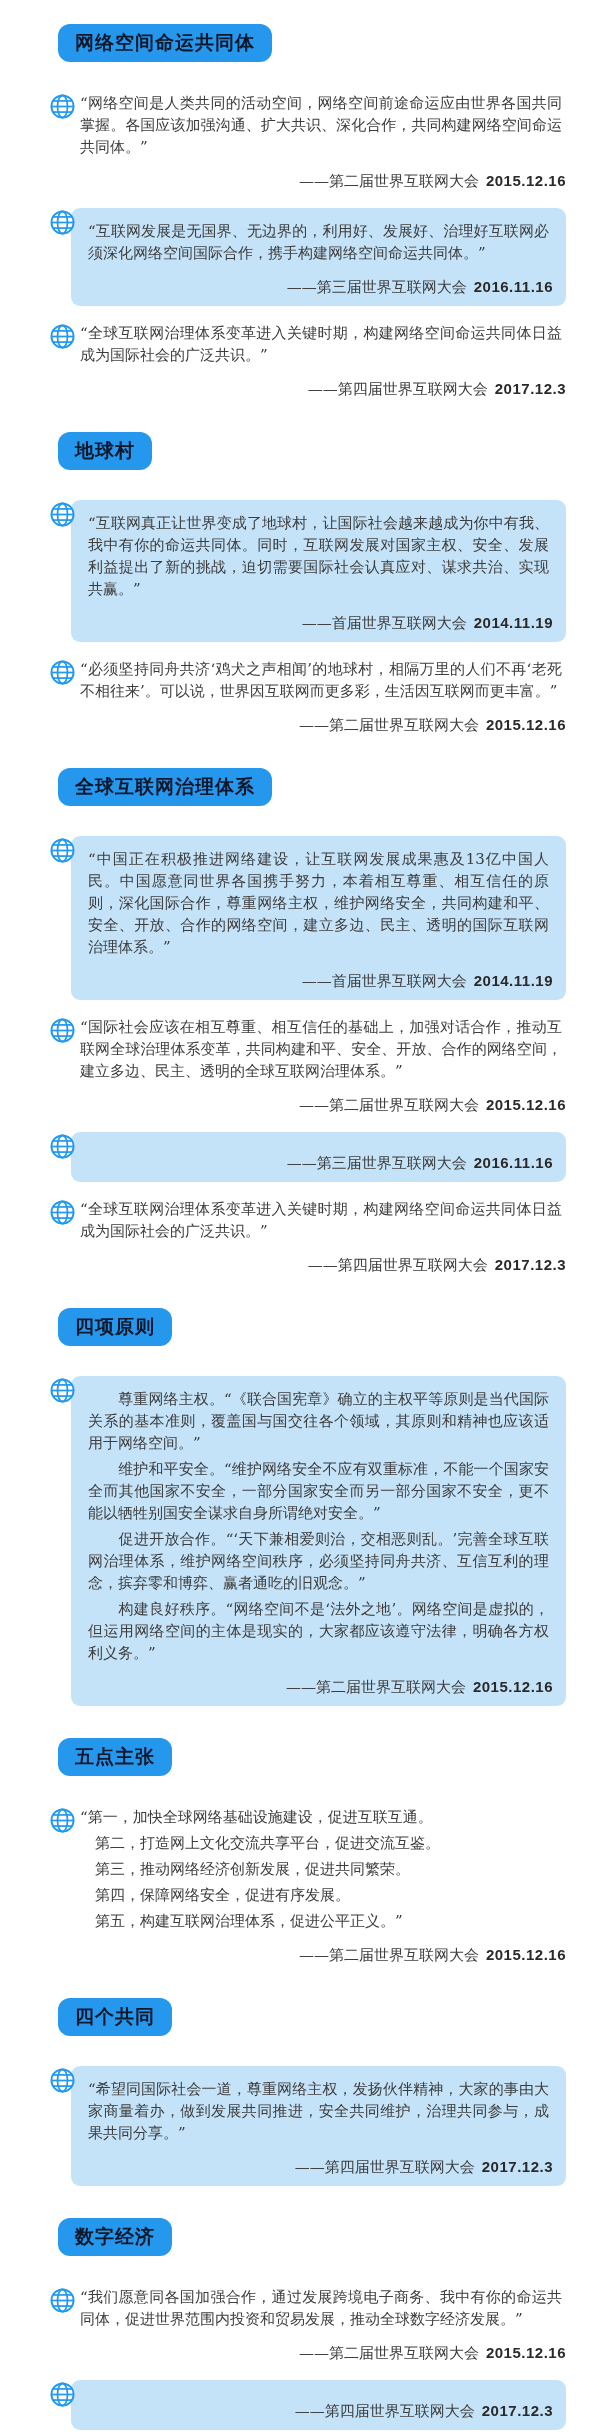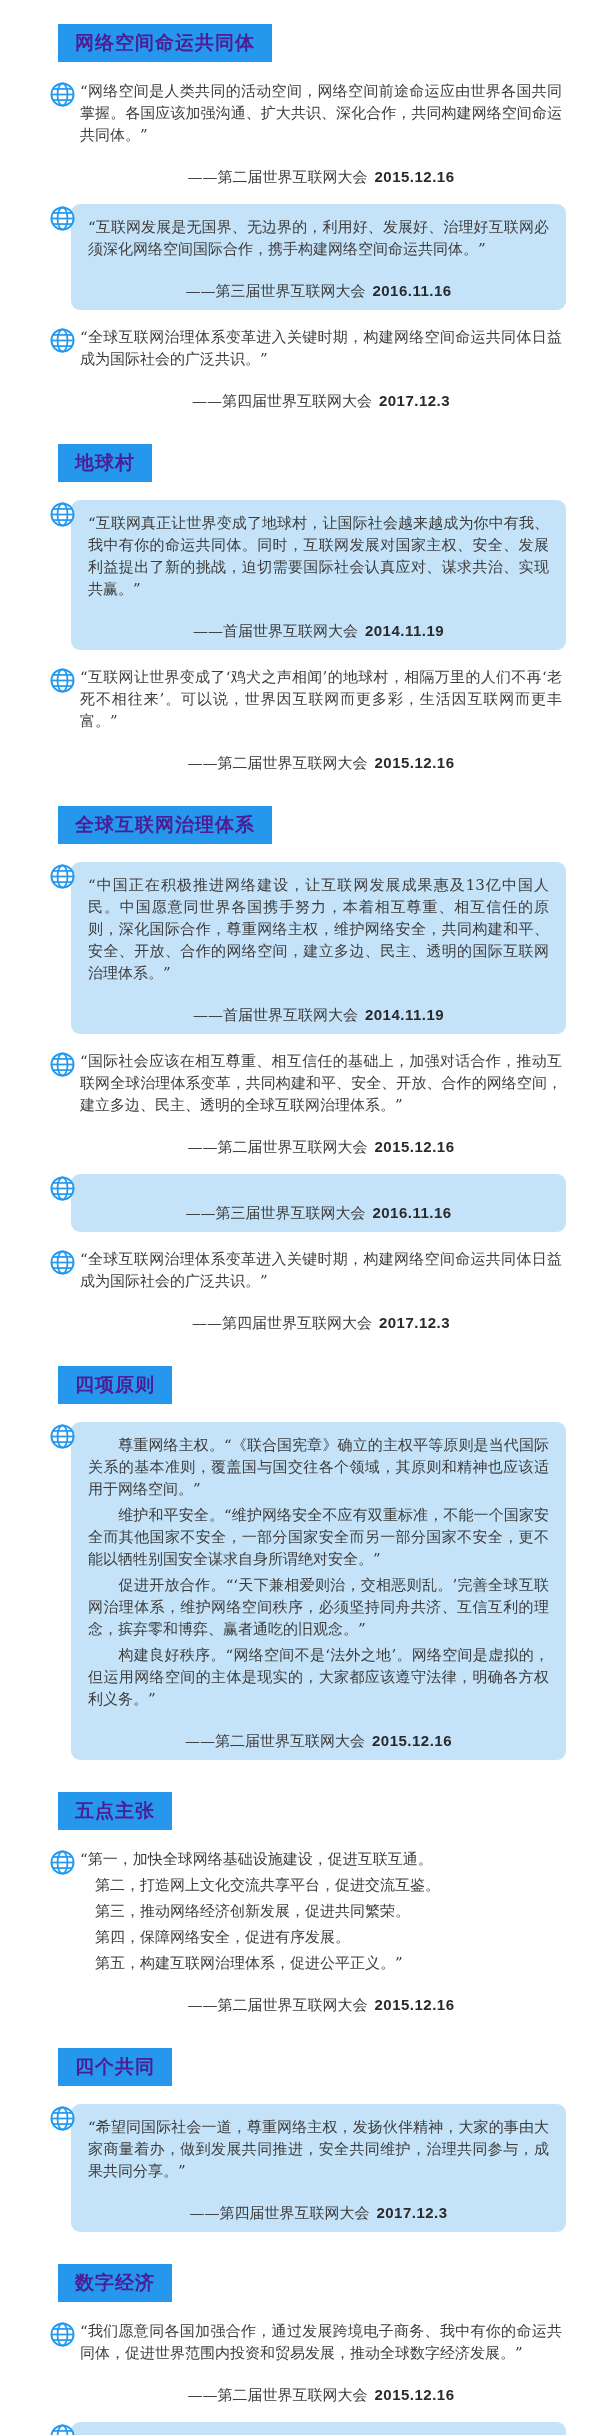--- a/index.html
+++ b/index.html
@@ -10,28 +10,28 @@
   }
   *{box-sizing:border-box;}
   html,body{margin:0;padding:0;background:#ffffff;}
   body{width:600px;font-family:"DejaVu Sans",sans-serif;}
   #page{width:600px;min-height:2435px;display:flex;flex-direction:column;background:#fff;overflow:hidden;}
   main{flex:0 0 auto;padding-top:2px;}
 
   .section{margin-top:6px;}
   .badge{
     display:inline-block;
-    margin:16px 0 4px 58px;
+    margin:16px 0 16px 58px;
     background:var(--accent);
-    color:#4c1d95;
+    color:#0f172a;
     font-weight:bold;
     font-size:19px;
     line-height:1;
     padding:9px 17px 10px;
-    border-radius:0;
+    border-radius:12px;
     letter-spacing:1px;
   }
 
   .quote{position:relative;margin:14px 34px 16px 50px;}
   .globe{position:absolute;left:0;top:2px;width:25px;height:25px;z-index:2;display:block;}
   .globe svg{display:block;width:100%;height:100%;}
   .bubble{
     margin-left:26px;
     font-family:"DejaVu Serif",serif;
     font-size:15px;
@@ -39,21 +39,21 @@
     color:var(--text);
     text-align:justify;
   }
   .bubble p{margin:4px;}
   .bubble.hl{
     background:var(--highlight);
     border-radius:9px;
     padding:8px 13px;
     margin-left:21px;
   }
-  .attr{text-align:center;margin-top:20px;white-space:nowrap;}
+  .attr{text-align:right;margin-top:12px;white-space:nowrap;}
   .attr .src{font-family:"DejaVu Serif",serif;}
   .attr .date{
     font-family:"Liberation Sans",sans-serif;
     font-weight:bold;
     color:#2a2a2a;
     margin-left:7px;
     letter-spacing:.5px;
   }
 
   footer{
@@ -170,21 +170,21 @@
       <svg viewBox="0 0 26 26" fill="none">
         <circle cx="13" cy="13" r="11.5" fill="#ffffff" stroke="#2598ee" stroke-width="2"></circle>
         <ellipse cx="13" cy="13" rx="5.2" ry="11.5" stroke="#2598ee" stroke-width="1.8"></ellipse>
         <path d="M1.5 13 H24.5" stroke="#2598ee" stroke-width="1.8"></path>
         <path d="M3.2 7.2 H22.8" stroke="#2598ee" stroke-width="1.8"></path>
         <path d="M3.2 18.8 H22.8" stroke="#2598ee" stroke-width="1.8"></path>
       </svg>
     </span>
     <div class="bubble">
       <div class="q-text">
-                <p>“互联网让世界变成了‘鸡犬之声相闻’的地球村，相隔万里的人们不再‘老死不相往来’。可以说，世界因互联网而更多彩，生活因互联网而更丰富。”</p>
+                <p>“必须坚持同舟共济‘鸡犬之声相闻’的地球村，相隔万里的人们不再‘老死不相往来’。可以说，世界因互联网而更多彩，生活因互联网而更丰富。”</p>
               </div>
       <div class="attr">
         <span class="src">——第二届世界互联网大会</span><span class="date">2015.12.16</span>
       </div>
     </div>
   </div>
 </div>
   </section>
 
   <section class="section">

